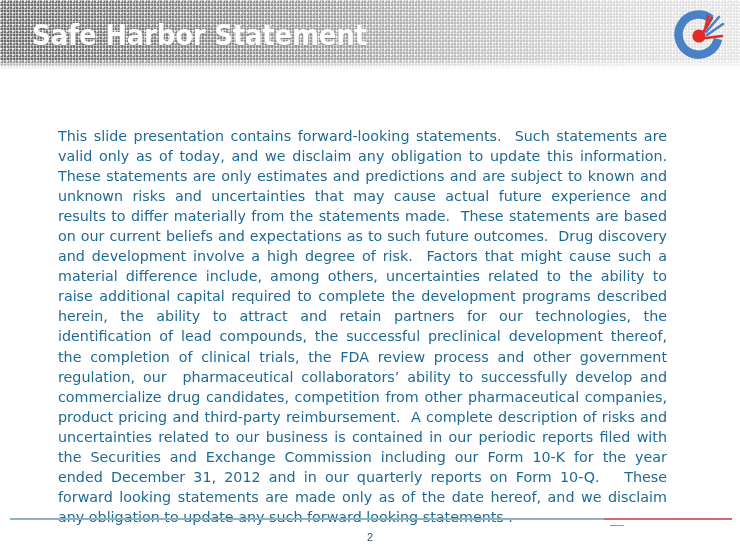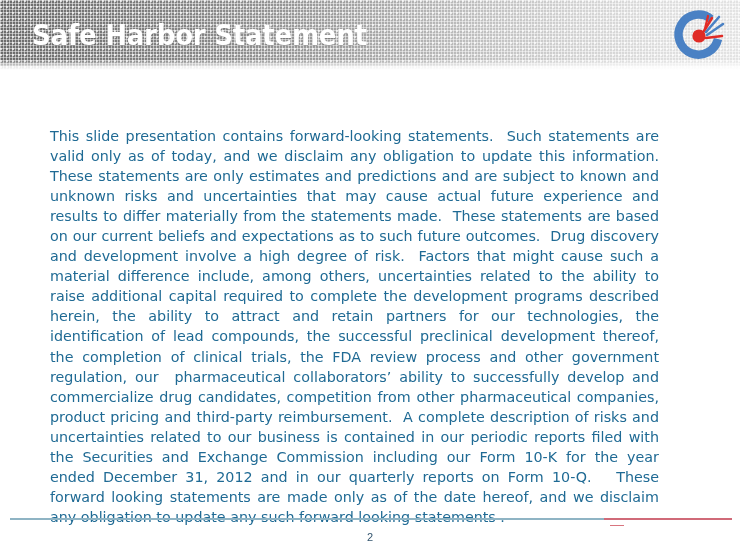--- a/index.html
+++ b/index.html
@@ -91,21 +91,21 @@
     right: 12px;
     top: 6px;
     width: 58px;
     height: 58px;
     z-index: 5;
   }
 
   
   .body-text {
     position: absolute;
-    left: 50px;
+    left: 58px;
     top: 126px;
     width: 609px;
     font-size: 14.3px;
     line-height: 20.05px;
     color: #1f6a94;
     text-align: justify;
     text-justify: inter-word;
     font-family: "DejaVu Sans", "Liberation Sans", sans-serif;
     white-space: pre-wrap;
   }

